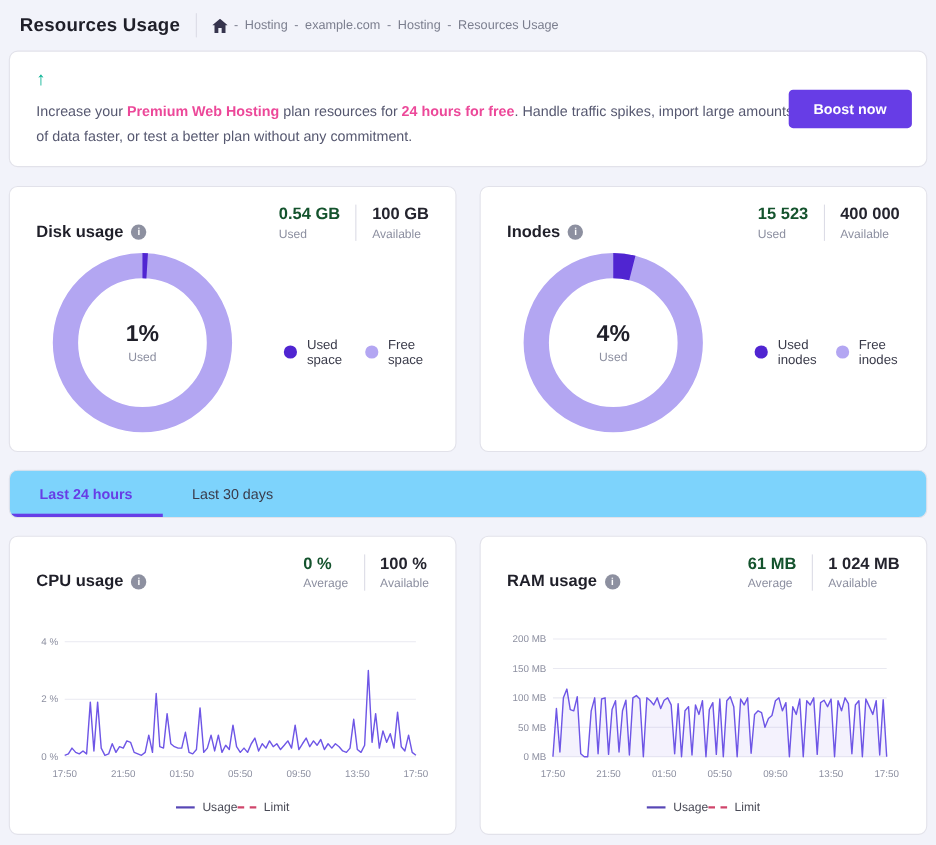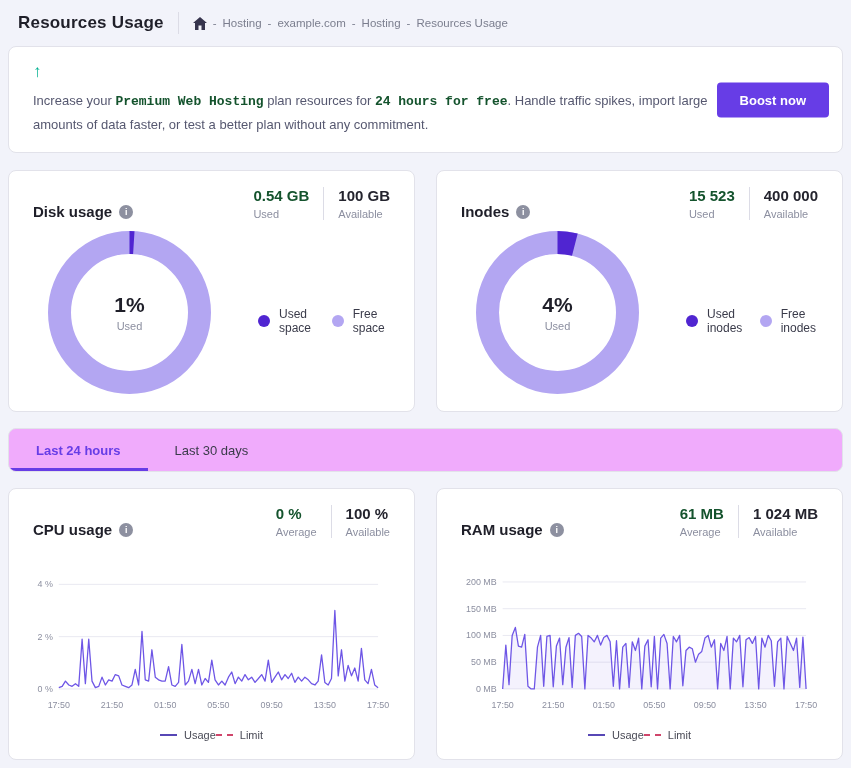--- a/index.html
+++ b/index.html
@@ -16,21 +16,21 @@
   .vdiv { width: 1px; height: 22px; background: #dcdce6; margin: 0 14px; }
   .breadcrumb { display: flex; align-items: center; gap: 6px; font-size: 11.5px; color: #7b7e8e; }
   .breadcrumb .crumb { cursor: pointer; }
   .home-icon svg { display: block; }
   
   .banner { position: relative; background: #fff; border: 1px solid #e2e2ea; border-radius: 8px;
             margin: 2px 8px 17px; padding: 16px 24px; }
   .banner-title-row { display: flex; align-items: center; gap: 9px; font-size: 14px; font-weight: 700; color: #2e2f40; }
   .trend-arrow { color: #00b090; font-size: 17px; font-weight: 700; line-height: 1; }
   .banner-body { margin-top: 9px; font-size: 13px; color: #565870; line-height: 1.78; max-width: 700px; }
-  .seg-bold { font-weight: 700; color: #14532d; font-family: Liberation Mono, monospace; }
+  .seg-bold { font-weight: 700; color: #ec4899; }
   .boost-btn { position: absolute; right: 13px; top: 50%; transform: translateY(-50%);
                background: #673de6; color: #fff; border: none; border-radius: 4px;
                font-family: "Liberation Sans", sans-serif;
                font-weight: 700; font-size: 13px; padding: 10px 23px; cursor: pointer; }
   
   .cards-row { display: grid; grid-template-columns: 1fr 1fr; gap: 21px; margin: 0 8px; }
   .card { background: #fff; border: 1px solid #e2e2ea; border-radius: 8px; padding: 16px 24px; }
   .card-head { display: flex; align-items: flex-end; }
   .card-title { font-size: 15px; font-weight: 700; color: #1f1f29; display: flex; align-items: center; gap: 7px; padding-top: 4px; }
   .info-icon { width: 14px; height: 14px; border-radius: 50%; background: #8d90a0; color: #fff;
@@ -48,21 +48,21 @@
   .donut-center { position: absolute; inset: 0; display: flex; flex-direction: column;
                   align-items: center; justify-content: center; pointer-events: none; }
   .donut-pct { font-size: 21px; font-weight: 700; color: #1f1f29; }
   .donut-sub { font-size: 11px; color: #8c8fa0; margin-top: 3px; }
   .legend-col { margin-left: 46px; margin-top: 16px; display: flex; flex-direction: row; gap: 13px; }
   .legend-item { display: flex; align-items: center; gap: 9px; font-size: 12px; color: #3a3b4a; }
   .legend-dot { width: 12px; height: 12px; border-radius: 50%; flex: none; }
   .dot-used { background: #5025d1; }
   .dot-free { background: #b3a6f2; }
   
-  .tabbar { background: #f0abfc; border: 1px solid #e2e2ea; border-radius: 8px; margin: 16px 8px;
+  .tabbar { background: #7dd3fc; border: 1px solid #e2e2ea; border-radius: 8px; margin: 16px 8px;
             display: flex; height: 44px; overflow: hidden; }
   .tab { display: flex; align-items: center; padding: 3px 27px 0; font-size: 13px; color: #3a3b4a;
          cursor: pointer; border-bottom: 3px solid transparent; }
   .tab.active { color: #673de6; font-weight: 700; border-bottom-color: #673de6; }
   
   .chart-card { padding: 16px 24px 8px; }
   .chart-svg { width: 100%; height: auto; display: block; margin-top: 26px; }
   .chart-legend { display: flex; justify-content: center; align-items: center;
                   padding: 14px 0 10px; font-size: 11px; color: #4a4b57; }
   .chart-legend .li { display: flex; align-items: center; gap: 7px; }

